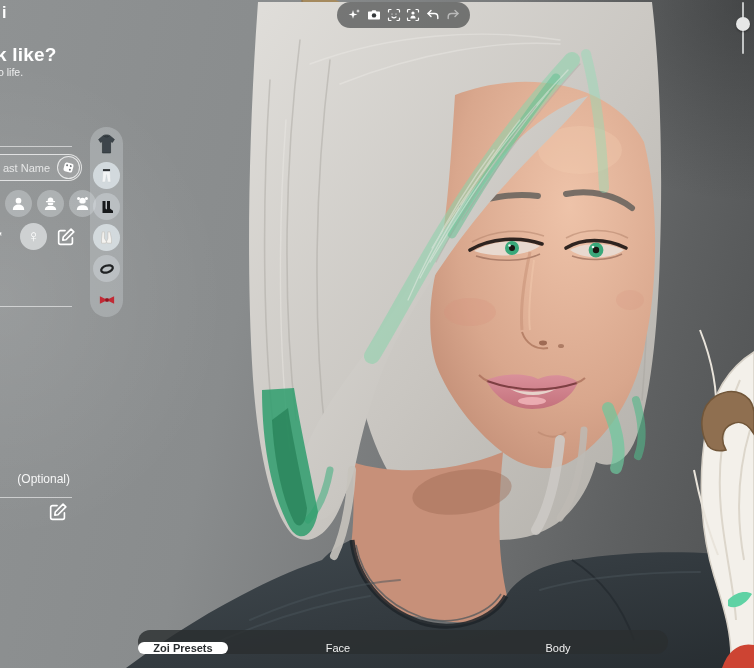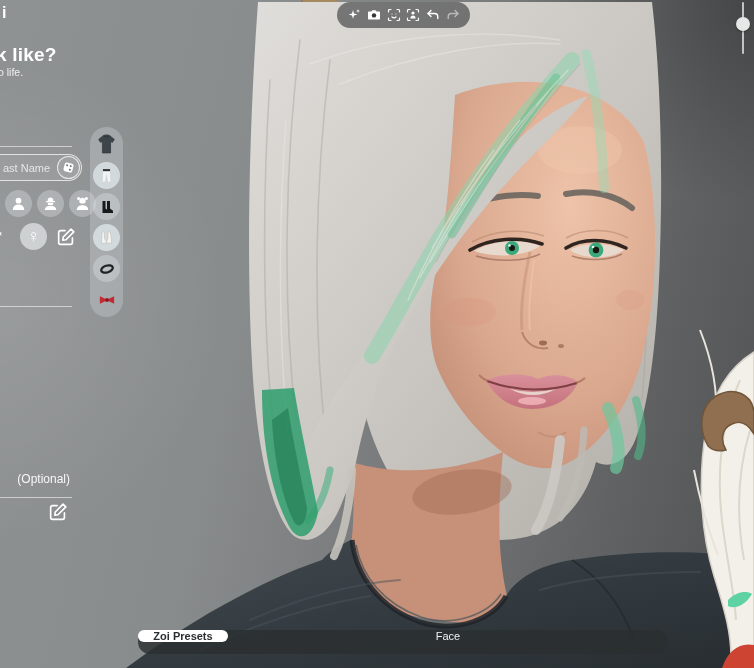--- a/index.html
+++ b/index.html
@@ -49,21 +49,21 @@
   .topbar{position:absolute;left:337px;top:2px;width:133px;height:26px;border-radius:13px;
     background:rgba(33,36,38,.55);display:flex;align-items:center;justify-content:space-around;padding:0 7px;box-sizing:border-box;}
   .tool-btn{width:17px;height:17px;display:flex;align-items:center;justify-content:center;cursor:pointer;}
   .tool-btn.disabled{opacity:.5;}
   
   .vslider{position:absolute;left:742px;top:2px;width:2px;height:52px;background:rgba(225,227,228,.8);border-radius:1px;cursor:pointer;}
   .vslider-knob{position:absolute;left:736px;top:17px;width:14px;height:14px;border-radius:50%;
     background:#e6e7e7;box-shadow:0 1px 2px rgba(0,0,0,.4);cursor:grab;}
   
   .tabbar{position:absolute;left:138px;top:630px;width:530px;height:24px;border-radius:12px;
-    background:rgba(42,46,48,.8);display:flex;align-items:flex-start;}
+    background:rgba(42,46,48,.8);display:flex;align-items:flex-end;}
   .tab{flex:1;display:flex;align-items:center;justify-content:center;color:rgba(255,255,255,.93);
     font-size:11px;cursor:pointer;white-space:nowrap;}
   .tab.active{flex:0 0 90px;background:#ffffff;border-radius:12px;color:#2a2e30;font-weight:bold;}
   svg{display:block;}
 </style>
 </head>
 <body>
 
 <div class="stage">
 
@@ -396,15 +396,16 @@
       </svg>
     </span>
   </div>
 
   <div class="vslider"></div>
   <div class="vslider-knob"></div>
 
   <div class="tabbar">
     <span class="tab active">Zoi Presets</span>
     <span class="tab">Face</span>
+    <span class="tab">Body</span>
   </div>
 
 </div>
 
 </body></html>

